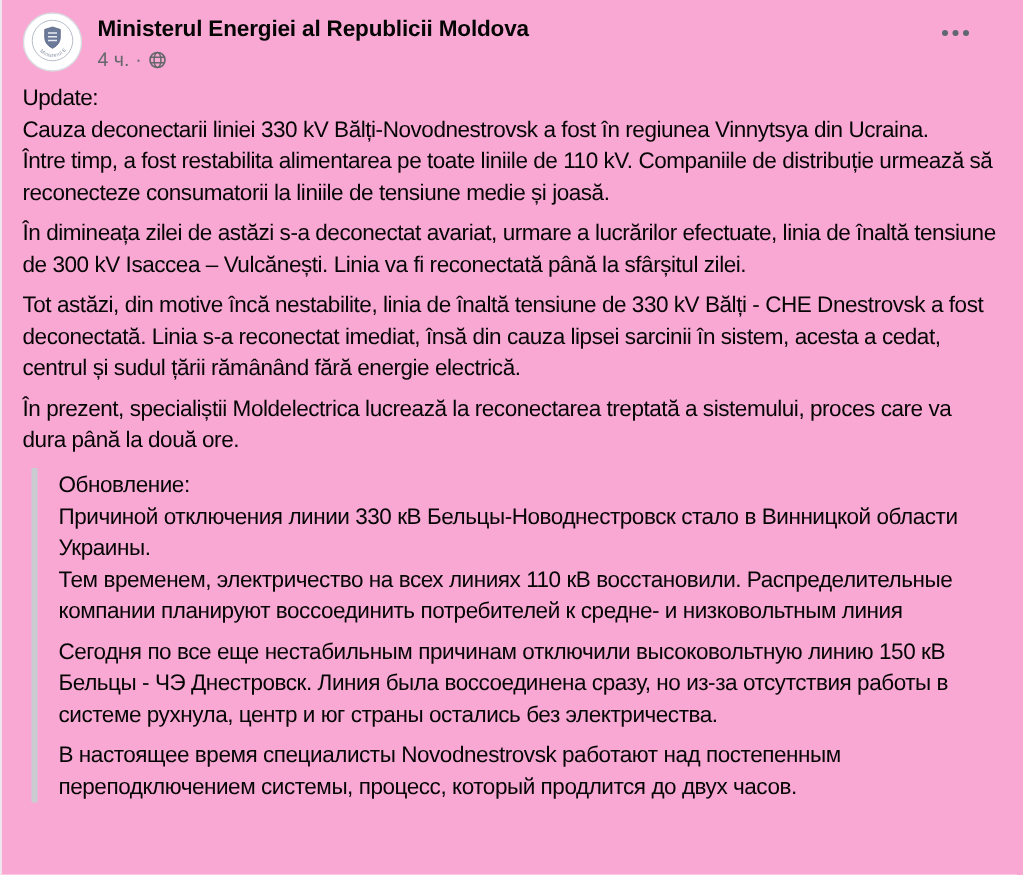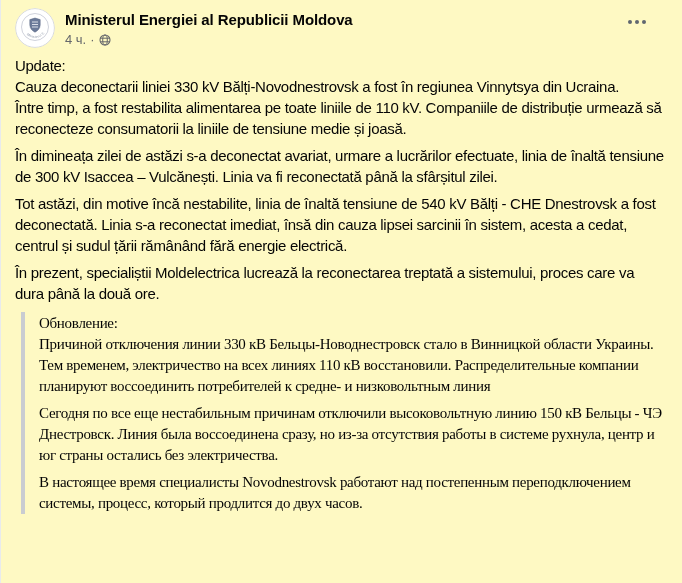--- a/index.html
+++ b/index.html
@@ -2,21 +2,21 @@
 <html><head>
 <meta charset="utf-8">
 <style>
   * { margin: 0; padding: 0; box-sizing: border-box; }
   html, body { width: 682px; height: 583px; overflow: hidden; }
   body {
     background: #ffffff;
     font-family: "Liberation Sans", "DejaVu Sans", sans-serif;
     border-left: 1px solid #e8eaed;
   }
-  .post-card { width: 100%; height: 100%; background: #fef9c3; position: relative; }
+  .post-card { width: 100%; height: 100%; background: #f9a8d4; position: relative; }
 
   
   .post-header {
     display: flex;
     align-items: flex-start;
     padding: 8px 16px 0 14px;
     position: relative;
   }
   .avatar {
     width: 40px; height: 40px;
@@ -78,21 +78,20 @@
     border-left: 4px solid #c9ccd1;
     padding: 1px 0 0 14px;
   }
   .quote p {
     font-size: 15px;
     line-height: 21px;
     color: #050505;
     letter-spacing: -0.3px;
     white-space: pre-line;
     margin: 0 0 6px 0;
-    font-family: Liberation Serif, serif;
   }
 </style>
 </head>
 <body>
 
 <div class="post-card">
 
   <div class="post-header">
 
     <div class="avatar" title="">
@@ -129,21 +128,21 @@
       <span class="dot"></span>
     </div>
   </div>
 
   <div class="post-body">
     <div class="post-text">
         <p>Update:
 Cauza deconectarii liniei 330 kV Bălți-Novodnestrovsk a fost în regiunea Vinnytsya din Ucraina.
 Între timp, a fost restabilita alimentarea pe toate liniile de 110 kV. Companiile de distribuție urmează să reconecteze consumatorii la liniile de tensiune medie și joasă.</p>
         <p>În dimineața zilei de astăzi s-a deconectat avariat, urmare a lucrărilor efectuate, linia de înaltă tensiune de 300 kV Isaccea – Vulcănești. Linia va fi reconectată până la sfârșitul zilei.</p>
-        <p>Tot astăzi, din motive încă nestabilite, linia de înaltă tensiune de 540 kV Bălți - CHE Dnestrovsk a fost deconectată. Linia s-a reconectat imediat, însă din cauza lipsei sarcinii în sistem, acesta a cedat, centrul și sudul țării rămânând fără energie electrică.</p>
+        <p>Tot astăzi, din motive încă nestabilite, linia de înaltă tensiune de 330 kV Bălți - CHE Dnestrovsk a fost deconectată. Linia s-a reconectat imediat, însă din cauza lipsei sarcinii în sistem, acesta a cedat, centrul și sudul țării rămânând fără energie electrică.</p>
         <p>În prezent, specialiștii Moldelectrica lucrează la reconectarea treptată a sistemului, proces care va dura până la două ore.</p>
       </div>
 
     <div class="quote">
         <p>Обновление:
 Причиной отключения линии 330 кВ Бельцы-Новоднестровск стало в Винницкой области Украины.
 Тем временем, электричество на всех линиях 110 кВ восстановили. Распределительные компании планируют воссоединить потребителей к средне- и низковольтным линия</p>
         <p>Сегодня по все еще нестабильным причинам отключили высоковольтную линию 150 кВ Бельцы - ЧЭ Днестровск. Линия была воссоединена сразу, но из-за отсутствия работы в системе рухнула, центр и юг страны остались без электричества.</p>
         <p>В настоящее время специалисты Novodnestrovsk работают над постепенным переподключением системы, процесс, который продлится до двух часов.</p>
       </div>

